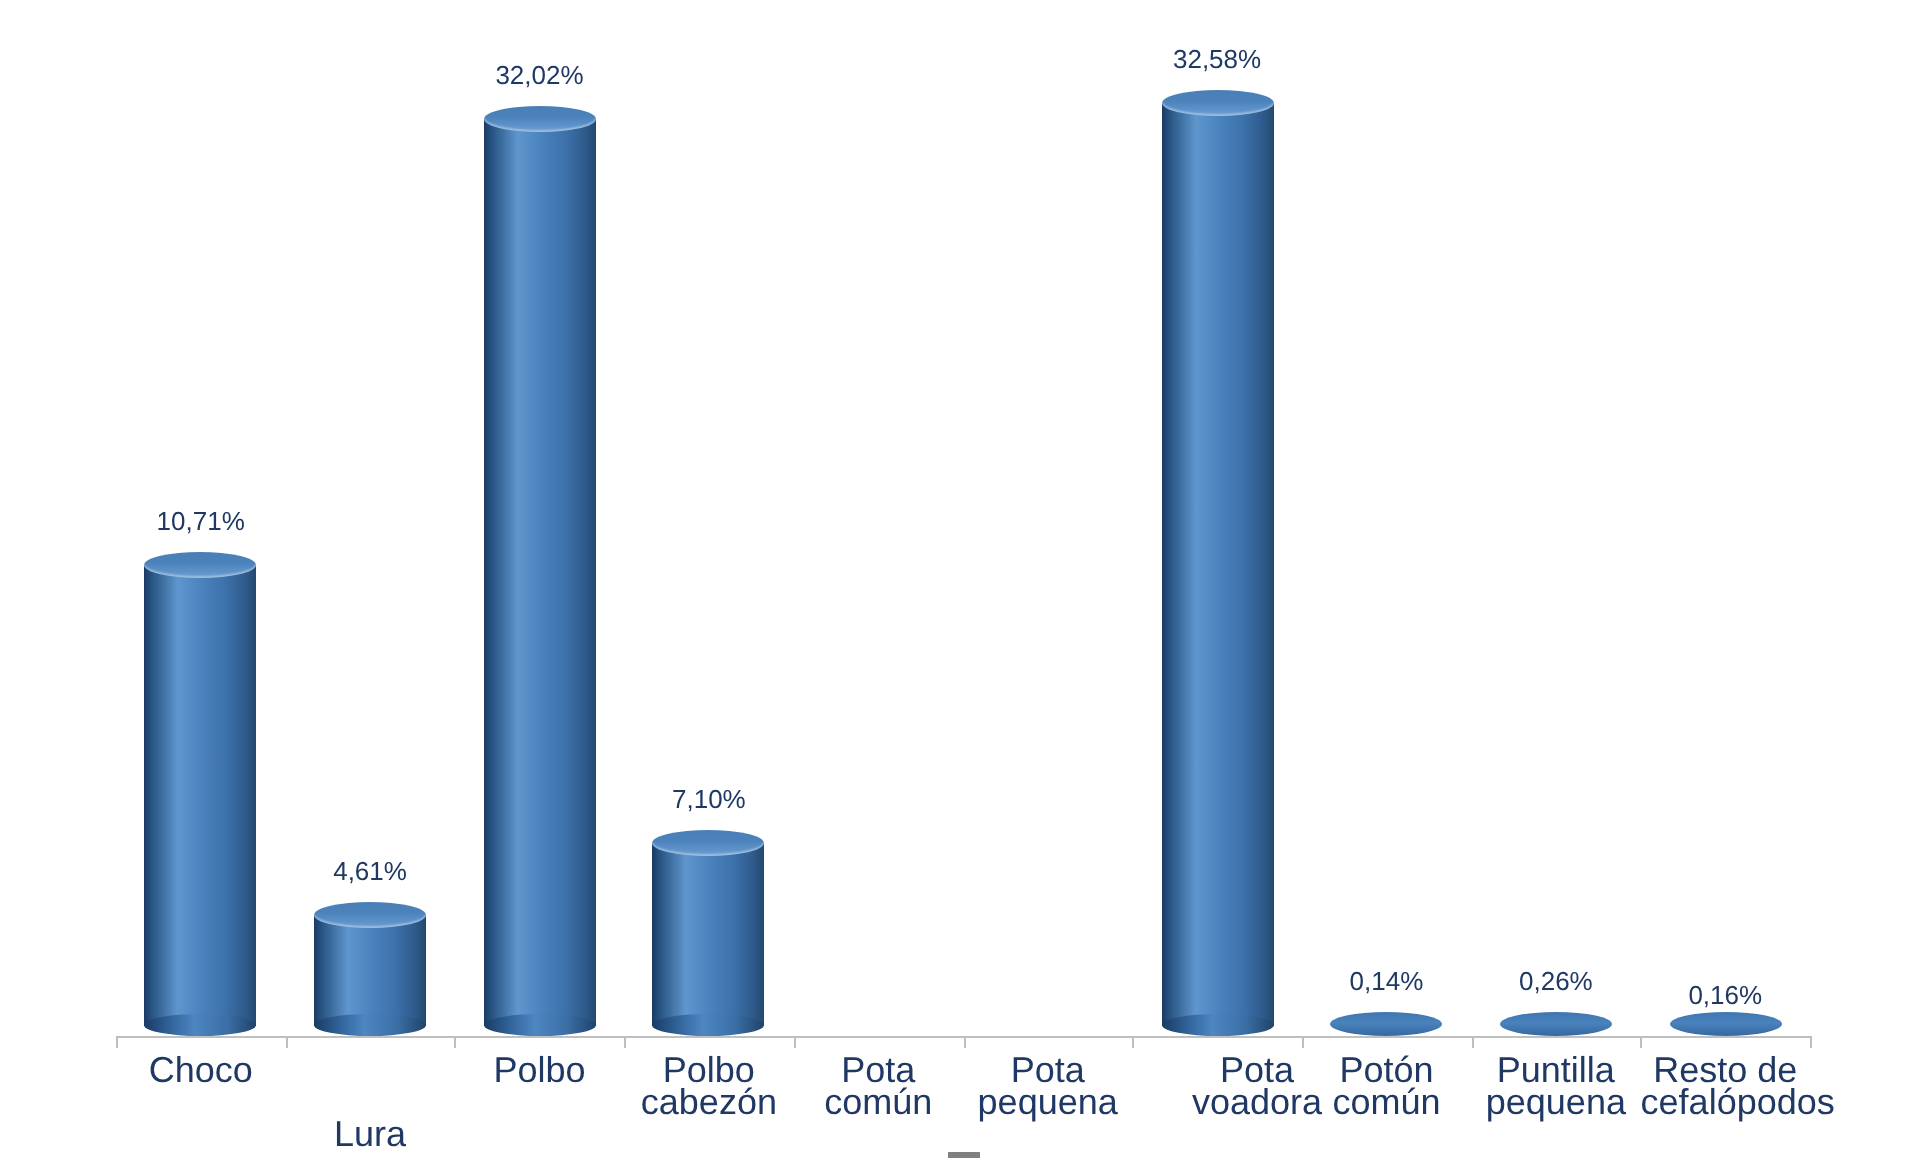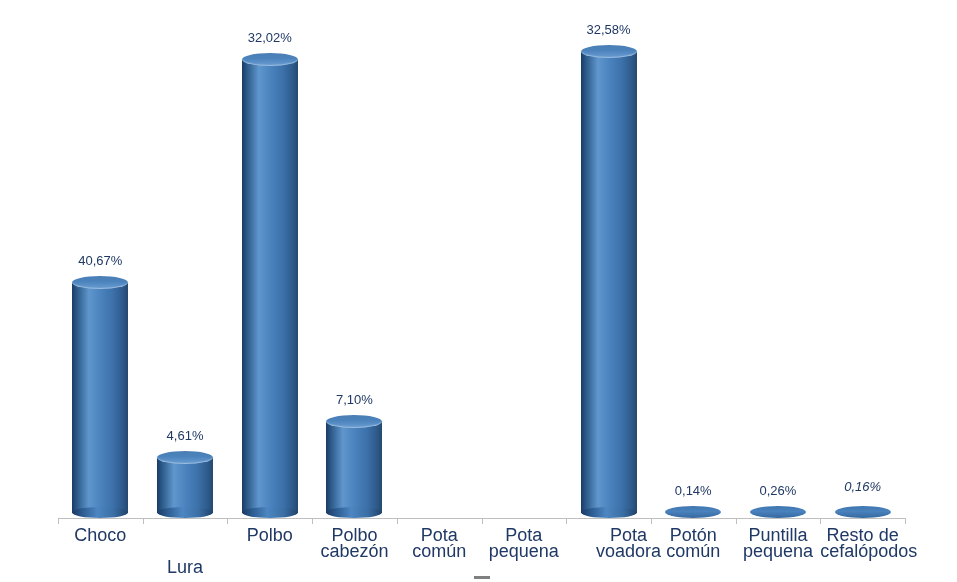--- a/index.html
+++ b/index.html
@@ -167,21 +167,21 @@
 
 <div id="chart-root">
 
   <div id="plot-area">
       <div class="bar-slot" style="left: 0px; width: 84.7px;">
         <div class="cylinder" style="height: 241.915px;">
           <div class="cyl-body" style="top: 7px;"></div>
           <div class="cyl-bottom"></div>
           <div class="cyl-top"></div>
         </div>
-        <div class="value-label" style="bottom: 249.915px;">40,67%</div>
+        <div class="value-label" style="bottom: 249.915px;">10,71%</div>
       </div>
       <div class="bar-slot" style="left: 84.7px; width: 84.7px;">
         <div class="cylinder" style="height: 66.9806px;">
           <div class="cyl-body" style="top: 7px;"></div>
           <div class="cyl-bottom"></div>
           <div class="cyl-top"></div>
         </div>
         <div class="value-label" style="bottom: 74.9806px;">4,61%</div>
       </div>
       <div class="bar-slot" style="left: 169.4px; width: 84.7px;">
@@ -217,21 +217,21 @@
       <div class="bar-slot" style="left: 677.6px; width: 84.7px;">
         <div class="cylinder" style="height: 12px;">
           <div class="cyl-flat"></div>
         </div>
         <div class="value-label" style="bottom: 20px;">0,26%</div>
       </div>
       <div class="bar-slot" style="left: 762.3px; width: 84.7px;">
         <div class="cylinder" style="height: 12px;">
           <div class="cyl-flat"></div>
         </div>
-        <div class="value-label" style="bottom: 24px; font-style: italic;">0,16%</div>
+        <div class="value-label" style="bottom: 13px;">0,16%</div>
       </div>
     </div>
 
   <div id="axis-line"></div>
 
   <div id="category-labels">
       <div class="cat-label" style="left: 0px; width: 84.7px;">
         <div>Choco</div>
       </div>
       <div class="cat-label" style="left: 84.7px; width: 84.7px; margin-top: 32px;">

